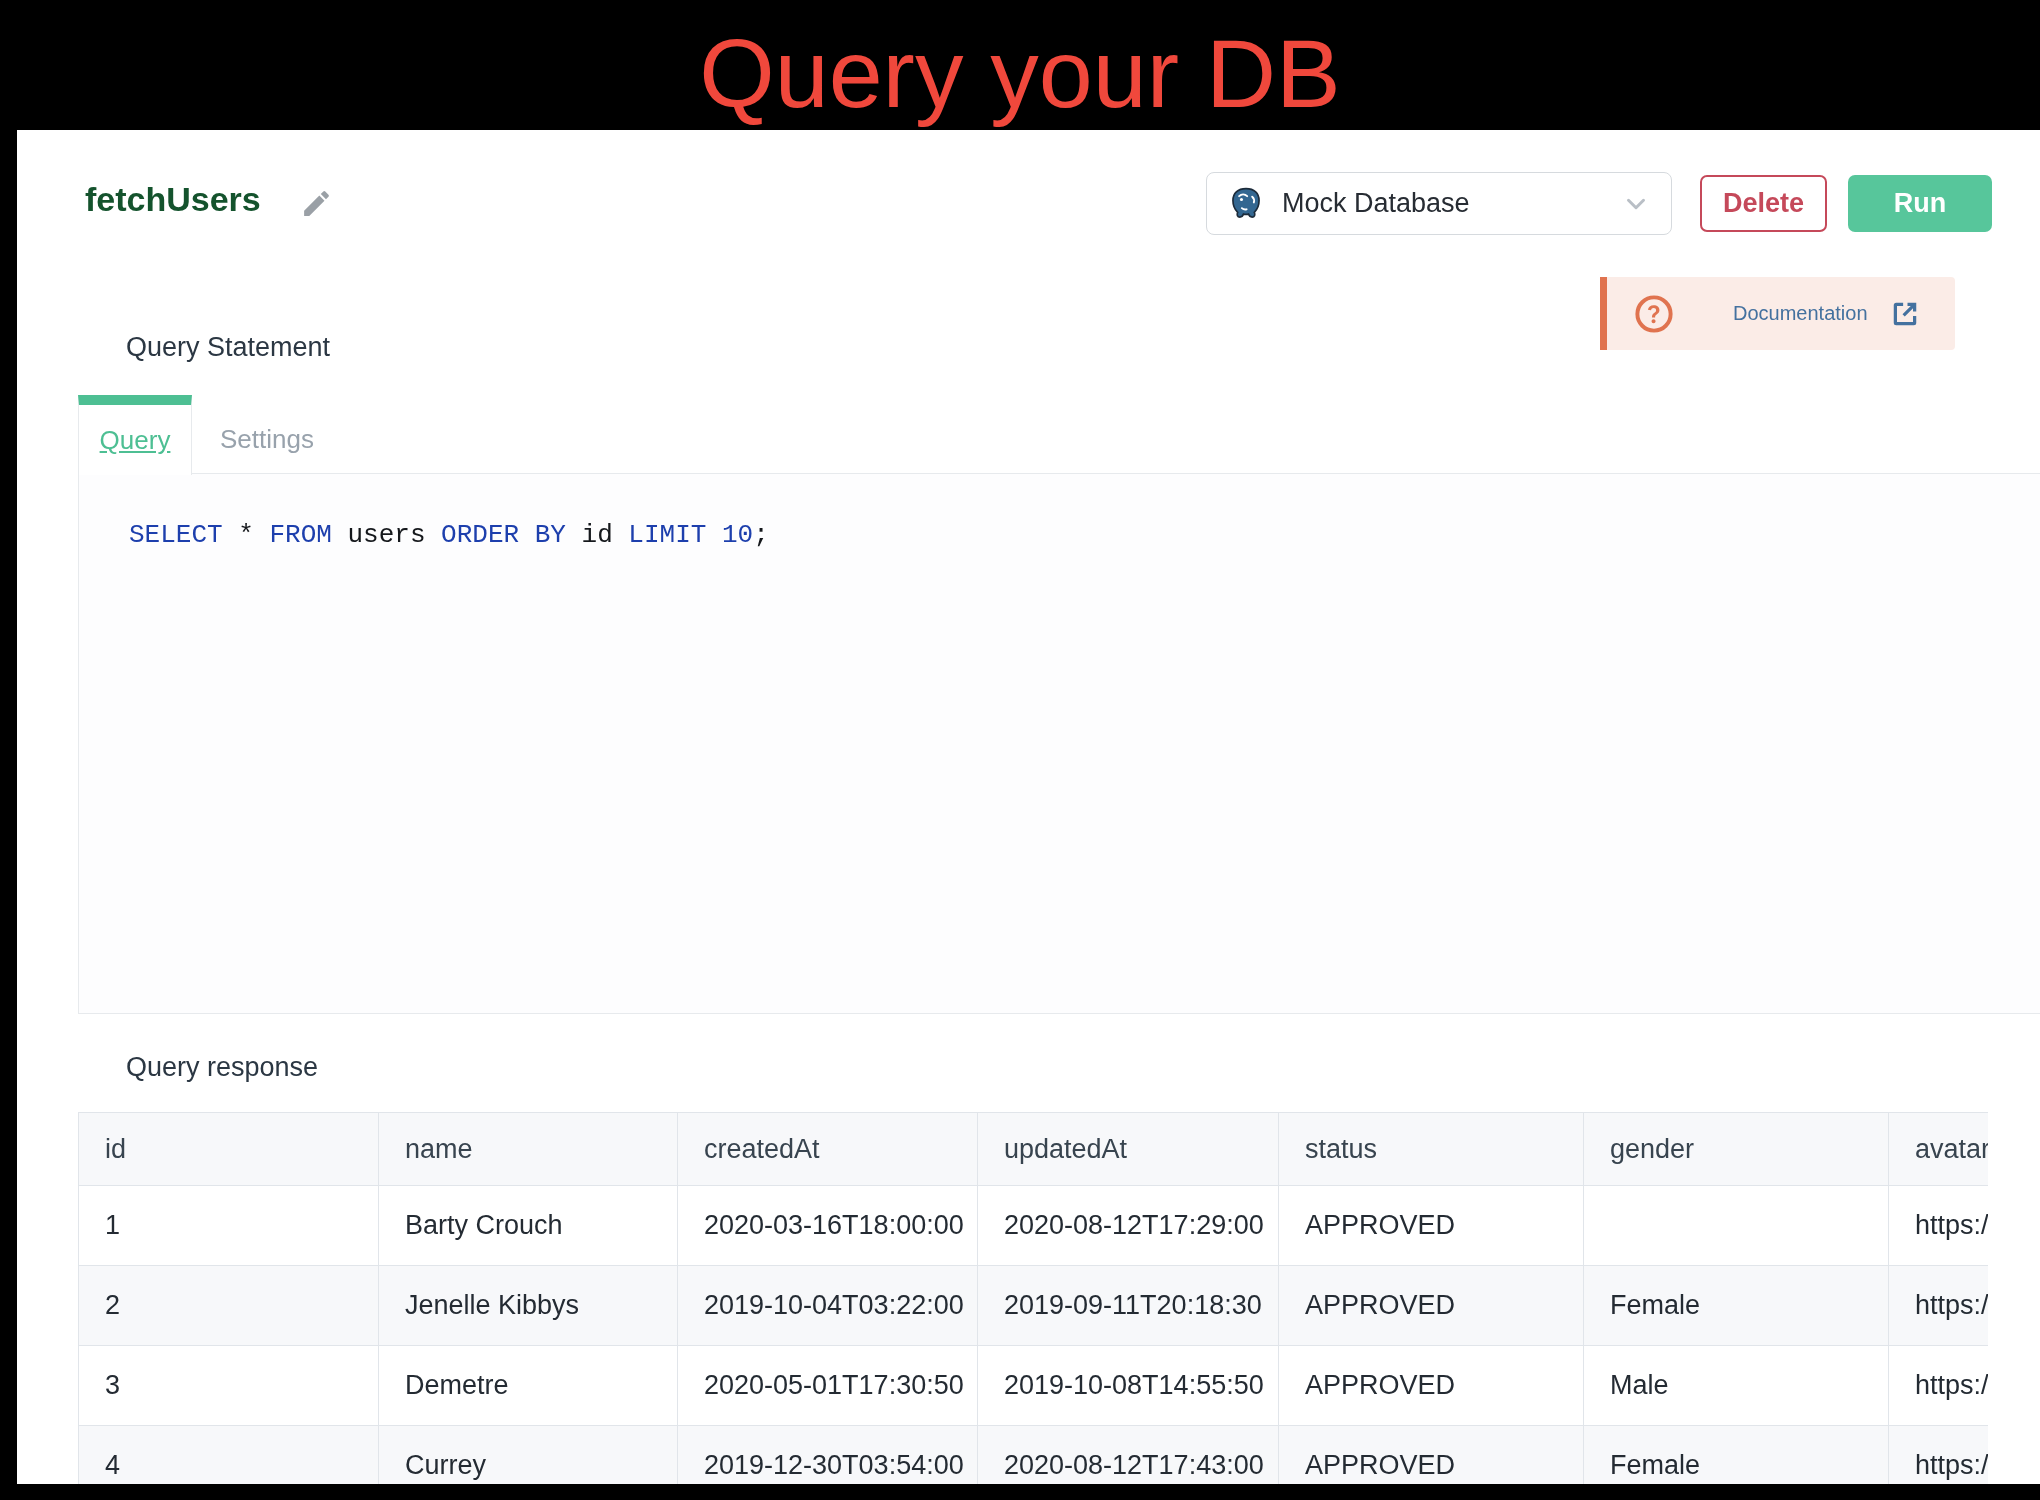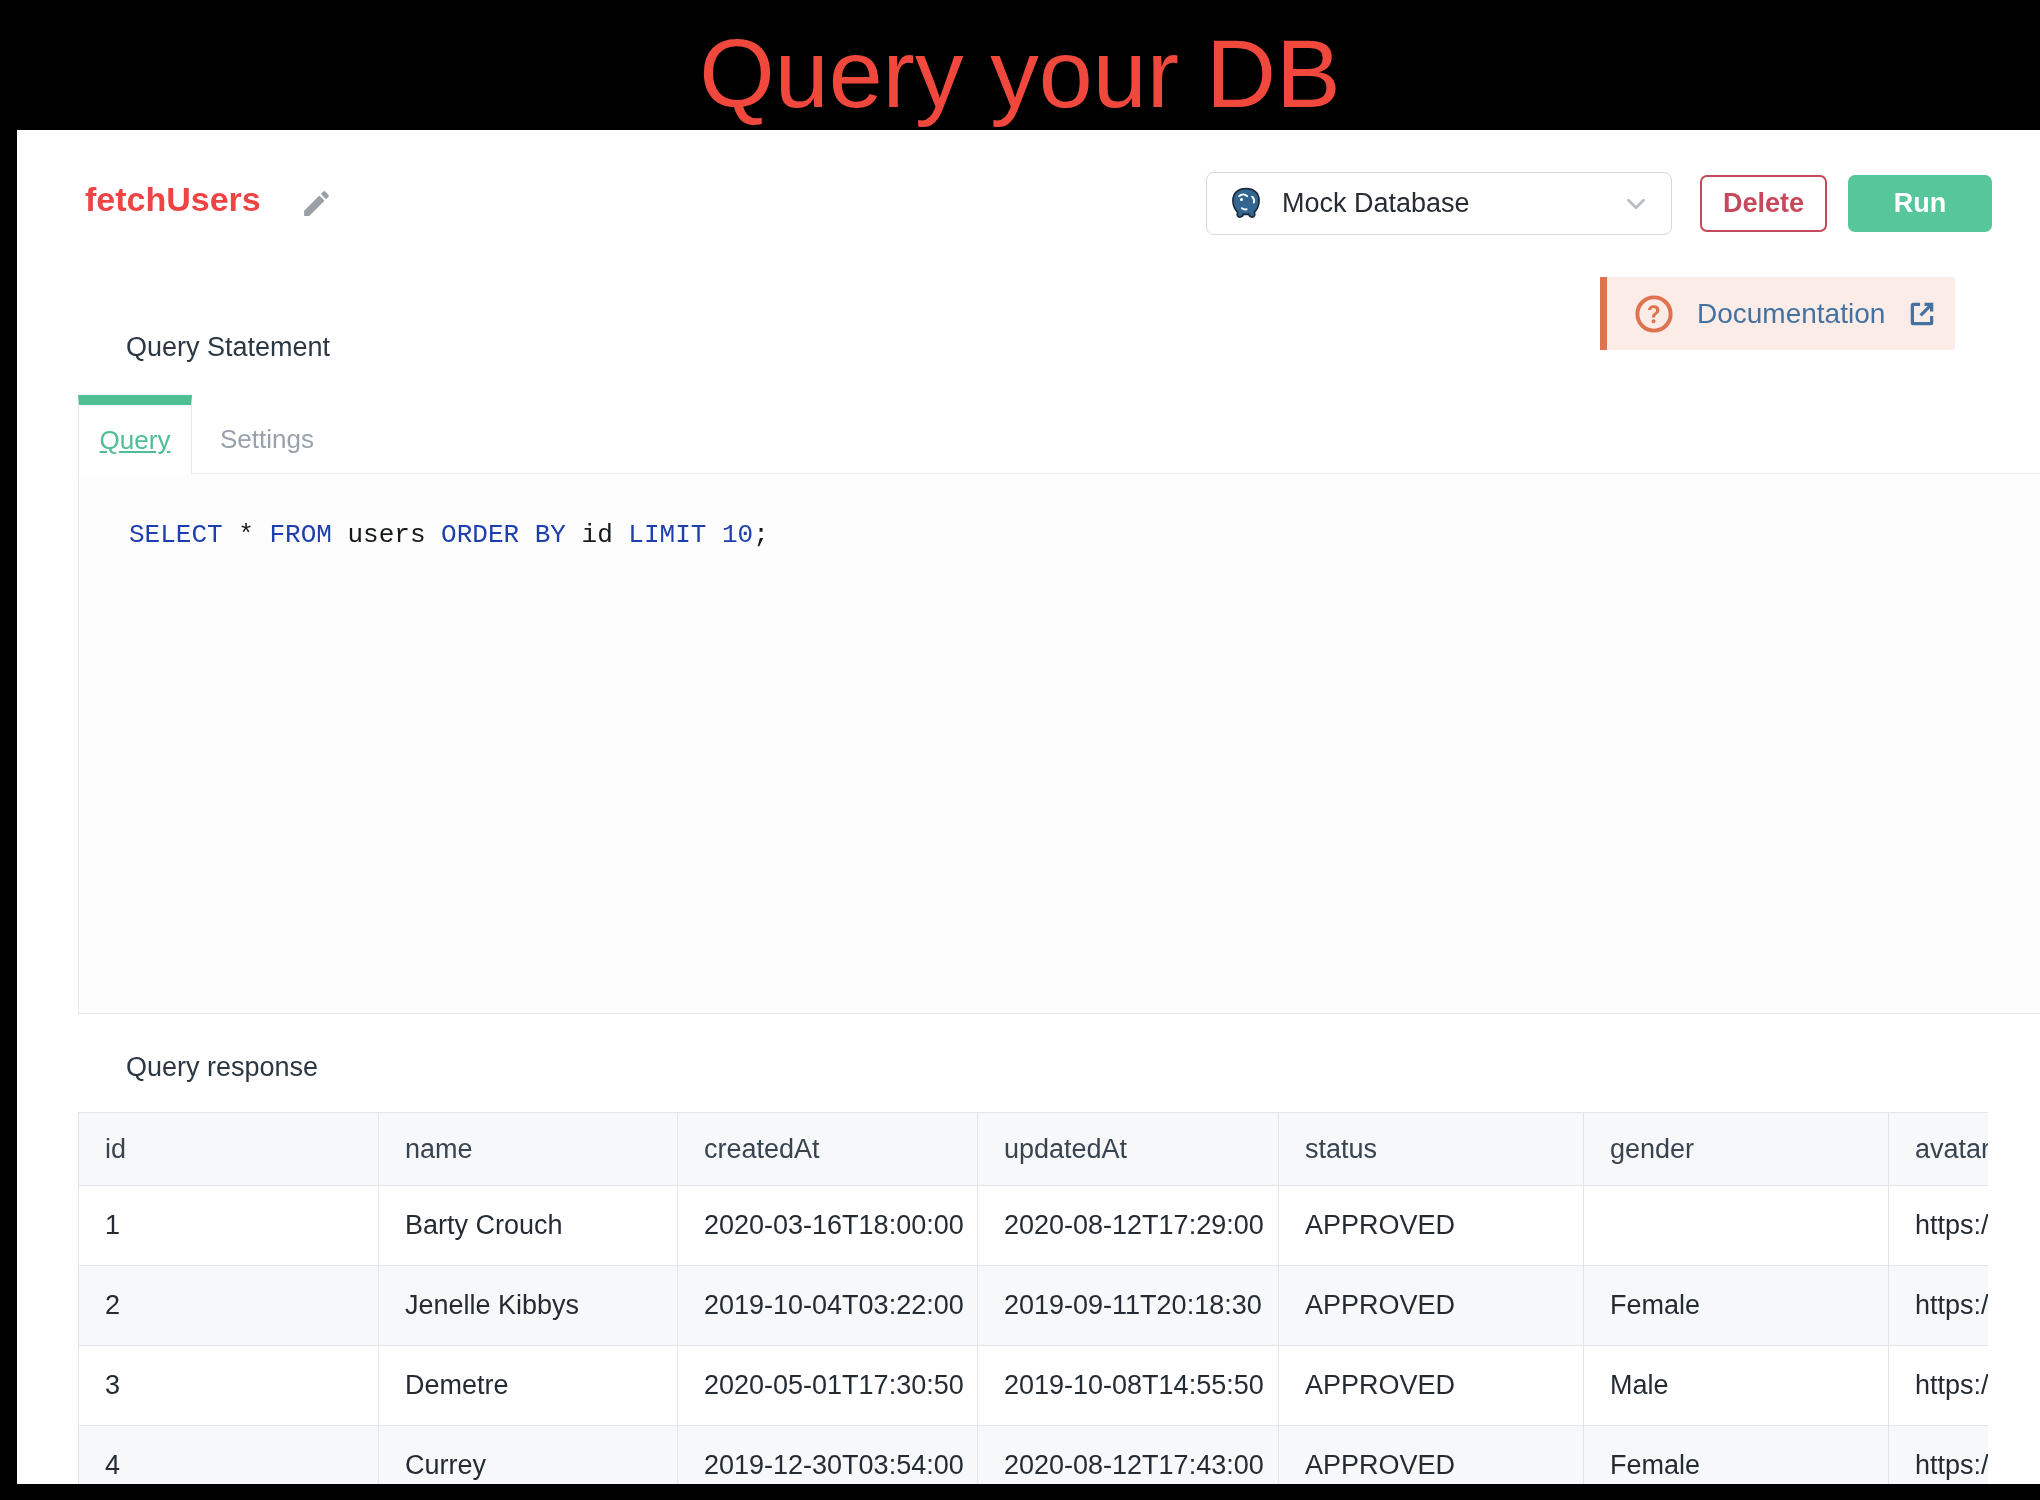--- a/index.html
+++ b/index.html
@@ -18,21 +18,21 @@
     font-size:97px;line-height:148px;font-weight:400;
     color:var(--banner-red,#f0483c);
   }
   
   .content{
     position:absolute;left:17px;top:130px;right:0;bottom:16px;
     background:#fff;overflow:hidden;z-index:1;
   }
   .query-title{
     position:absolute;left:68px;top:50px;
-    font-size:34px;font-weight:700;color:#ef4444;
+    font-size:34px;font-weight:700;color:#14532d;
   }
   .edit-icon{
     position:absolute;left:283px;top:57px;width:33px;height:33px;
     color:#9aa0a6;cursor:pointer;
   }
   .edit-icon svg{width:100%;height:100%;fill:currentColor;}
   .resource-dropdown{
     position:absolute;left:1189px;top:42px;width:466px;height:63px;
     box-sizing:border-box;border:1px solid #d6dade;border-radius:8px;
     background:#fff;display:flex;align-items:center;padding:8px 20px;cursor:pointer;
@@ -54,21 +54,21 @@
     background:var(--run-green,#57c69b);color:#fff;
   }
   .doc-banner{
     position:absolute;left:1583px;top:147px;width:355px;height:73px;
     box-sizing:border-box;background:var(--doc-bg,#fbece7);
     border-left:7px solid var(--doc-orange,#e0734f);
     border-radius:0 4px 4px 0;
     display:flex;align-items:center;padding-left:26px;gap:22px;cursor:pointer;
   }
   .help-icon{width:42px;height:42px;color:var(--doc-orange,#e0734f);flex:0 0 auto;}
-  .doc-label{font-size:28px;color:var(--doc-blue,#44719f);}
+  .doc-label{font-size:20px;color:var(--doc-blue,#44719f);margin-left:36px;}
   .ext-icon{width:30px;height:30px;color:var(--doc-blue,#44719f);flex:0 0 auto;}
   .section-label{
     position:absolute;left:61px;font-size:27px;color:#2b3743;margin-left:48px;
   }
   #query-statement-label{top:202px;}
   #query-response-label{top:922px;}
   
   .tab-query{
     position:absolute;left:61px;top:265px;width:114px;height:80px;
     box-sizing:border-box;background:#fff;z-index:3;

